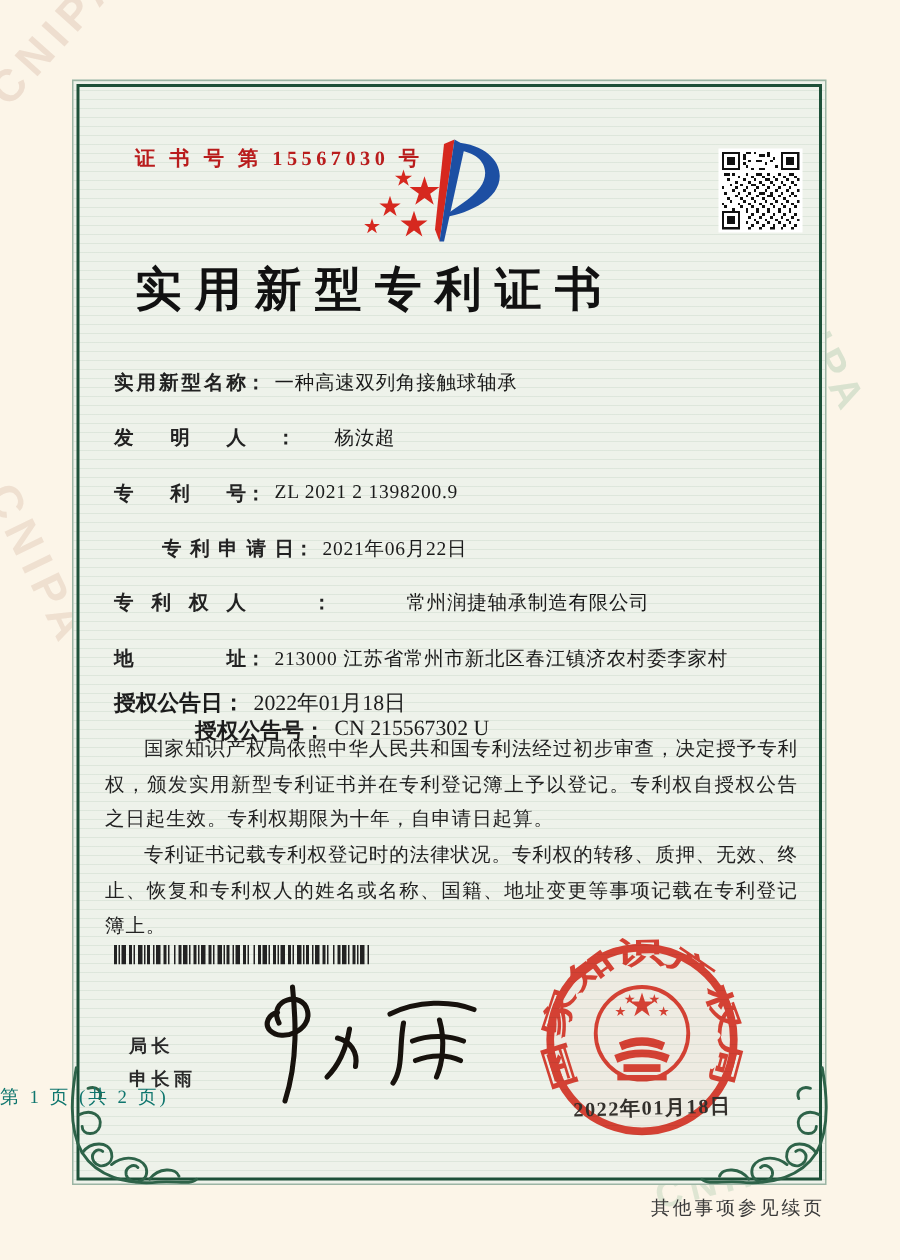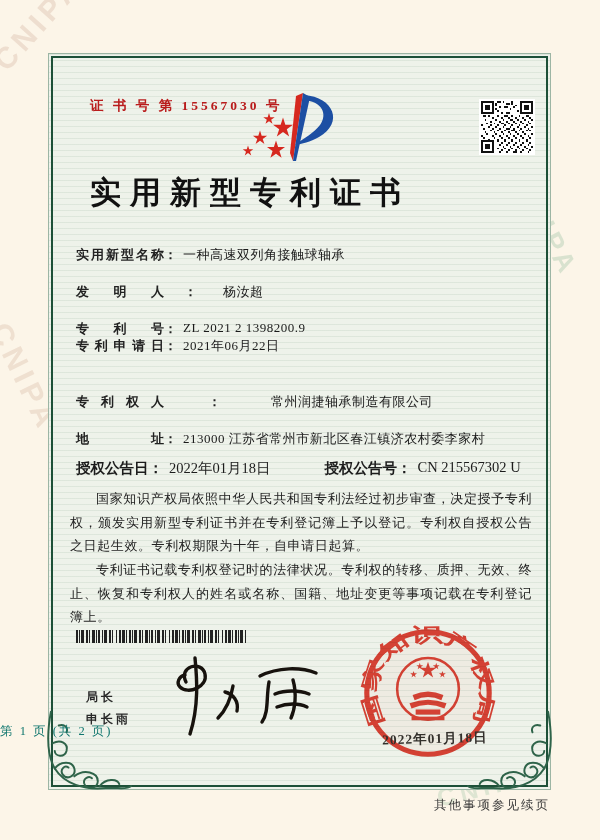--- a/index.html
+++ b/index.html
@@ -53,22 +53,22 @@
   }
   
   .field { position:absolute; left:76px; z-index:2; display:flex; font-size:13px; white-space:nowrap; }
   .field .lab {
     display:inline-block; width:88px; font-weight:600; color:#222;
     text-align:justify; text-align-last:justify;
   }
   .field .colon { font-weight:600; color:#222; margin-right:6px; }
   .field .val { color:#1a1a1a; letter-spacing:.5px; }
   .f0 { top:246px; } .f1 { top:283px;gap:20px; } .f2 { top:320px; }
-  .f3 { top:337px; } .f4 { top:393px;gap:44px; } .f5 { top:430px; }
-  .grant { position:absolute; top:459px; left:76px; width:460px; z-index:2; display:flex; font-size:14.5px; white-space:nowrap; }
+  .f3 { top:357px;margin-left:32px; } .f4 { top:393px;gap:44px; } .f5 { top:430px; }
+  .grant { position:absolute; top:459px; left:76px; width:460px; z-index:2; display:flex; font-size:14.5px; white-space:nowrap;flex-direction:column; }
   .grant .part { display:flex; }
   .grant .part.right { margin-left:54px; }
   .grant .lab { font-weight:600; }
   .grant .colon { font-weight:600; margin-right:6px; }
   
   .paras { position:absolute; left:70px; top:487px; width:462px; z-index:2; }
   .paras p {
     font-size:13px; line-height:1.82; text-indent:2em;
     letter-spacing:.6px; color:#222; text-align:justify;
   }

